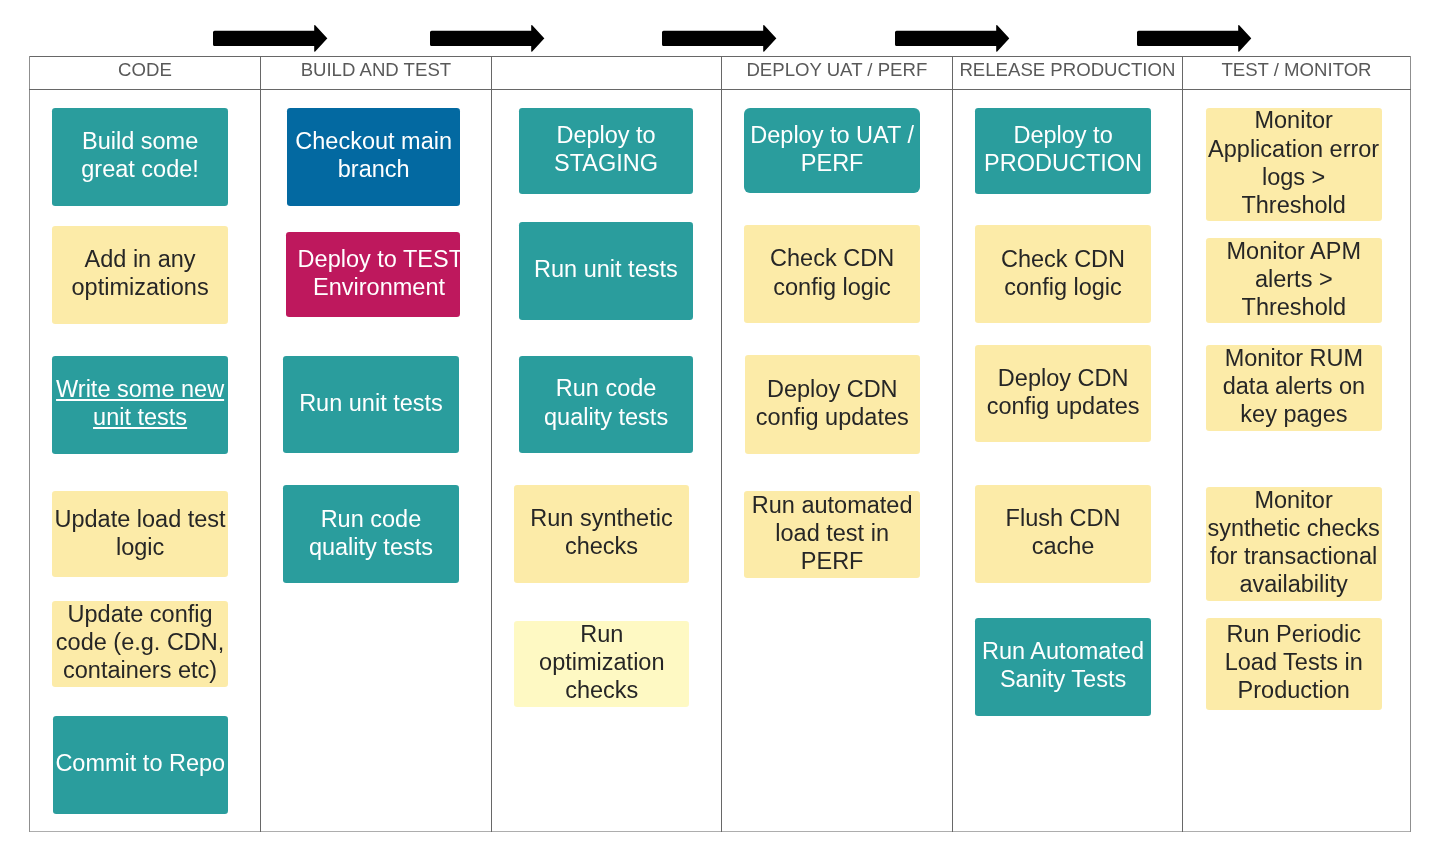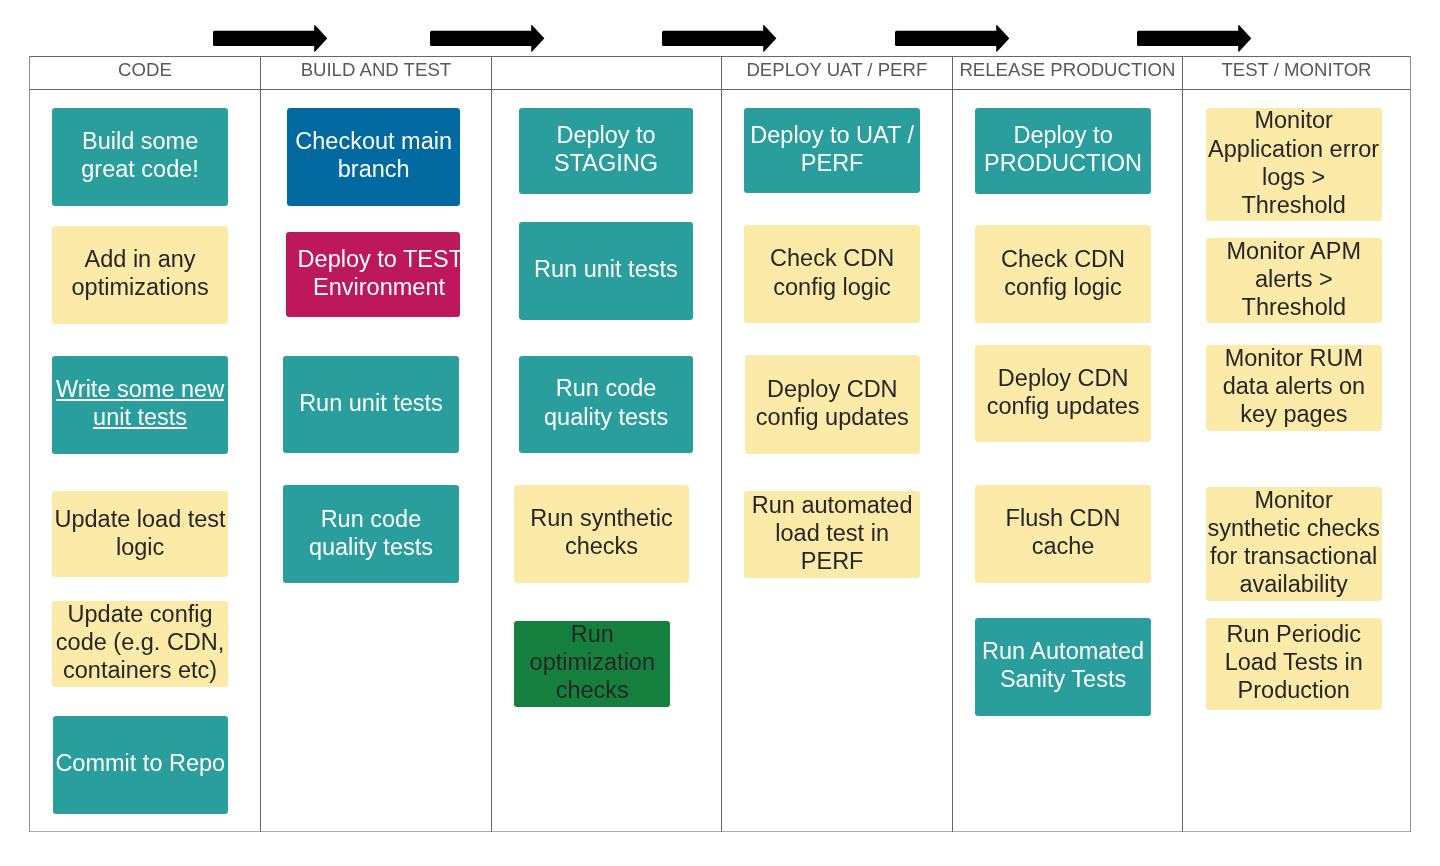--- a/index.html
+++ b/index.html
@@ -132,29 +132,29 @@
         <span class="ln">Run code</span>
         <span class="ln">quality tests</span>
       </div>
     </div>
     <div class="card yellow" title="Run synthetic checks" style="left: 514px; top: 485.4px; width: 175px; height: 97.8px; background: rgb(252, 235, 168); color: rgb(38, 38, 38);">
       <div class="txt">
         <span class="ln">Run synthetic</span>
         <span class="ln">checks</span>
       </div>
     </div>
-    <div class="card yellow" title="Run optimization checks" style="left: 514.3px; top: 620.8px; width: 156px; height: 86.7px; background: #15803d; color: rgb(38, 38, 38);">
+    <div class="card yellow" title="Run optimization checks" style="left: 514.3px; top: 620.8px; width: 175px; height: 86.7px; background: #fef9c3; color: rgb(38, 38, 38);">
       <div class="txt">
         <span class="ln">Run</span>
         <span class="ln">optimization</span>
         <span class="ln">checks</span>
       </div>
     </div>
 
-    <div class="card teal" title="Deploy to UAT / PERF" style="left: 744.2px; top: 108.1px; width: 175.9px; height: 85.1px; background: rgb(42, 157, 157); color: rgb(255, 255, 255);">
+    <div class="card teal" title="Deploy to UAT / PERF" style="left: 744.2px; top: 108.1px; width: 175.9px; height: 85.1px; background: rgb(42, 157, 157); color: rgb(255, 255, 255); border-radius: 6px;">
       <div class="txt">
         <span class="ln">Deploy to UAT /</span>
         <span class="ln">PERF</span>
       </div>
     </div>
     <div class="card yellow" title="Check CDN config logic" style="left: 744.4px; top: 225.4px; width: 175.4px; height: 97.9px; background: rgb(252, 235, 168); color: rgb(38, 38, 38);">
       <div class="txt">
         <span class="ln">Check CDN</span>
         <span class="ln">config logic</span>
       </div>

